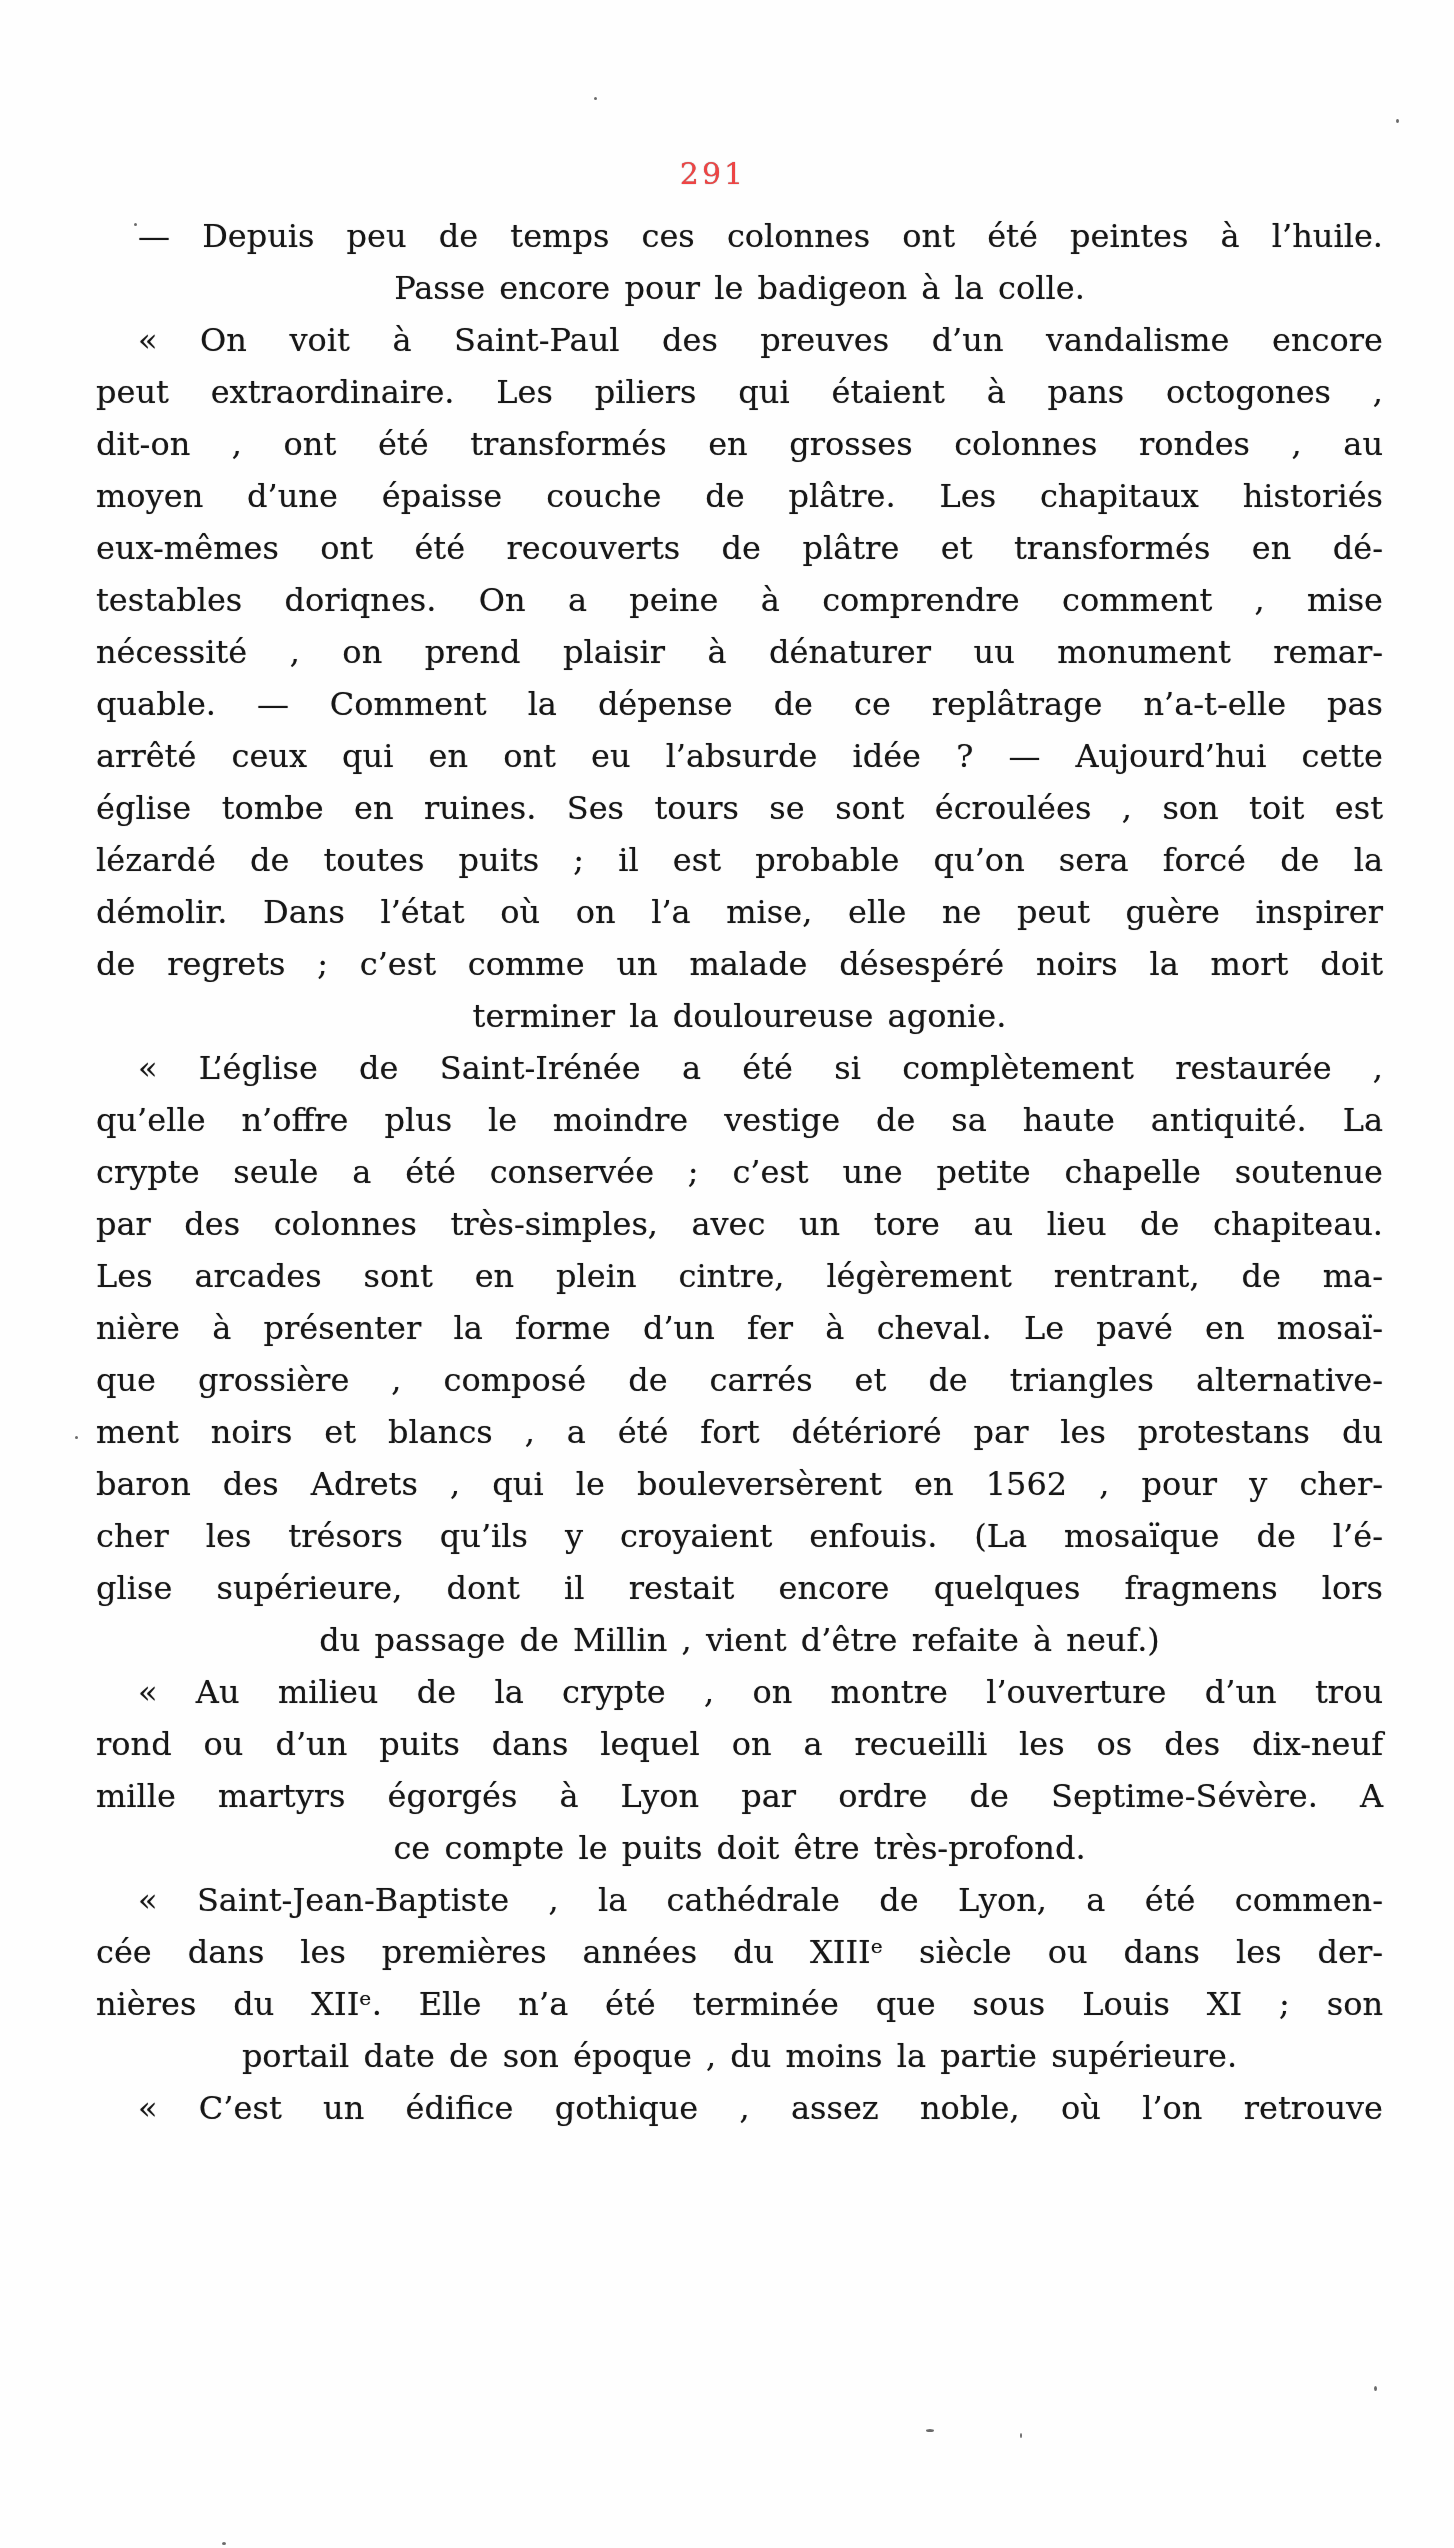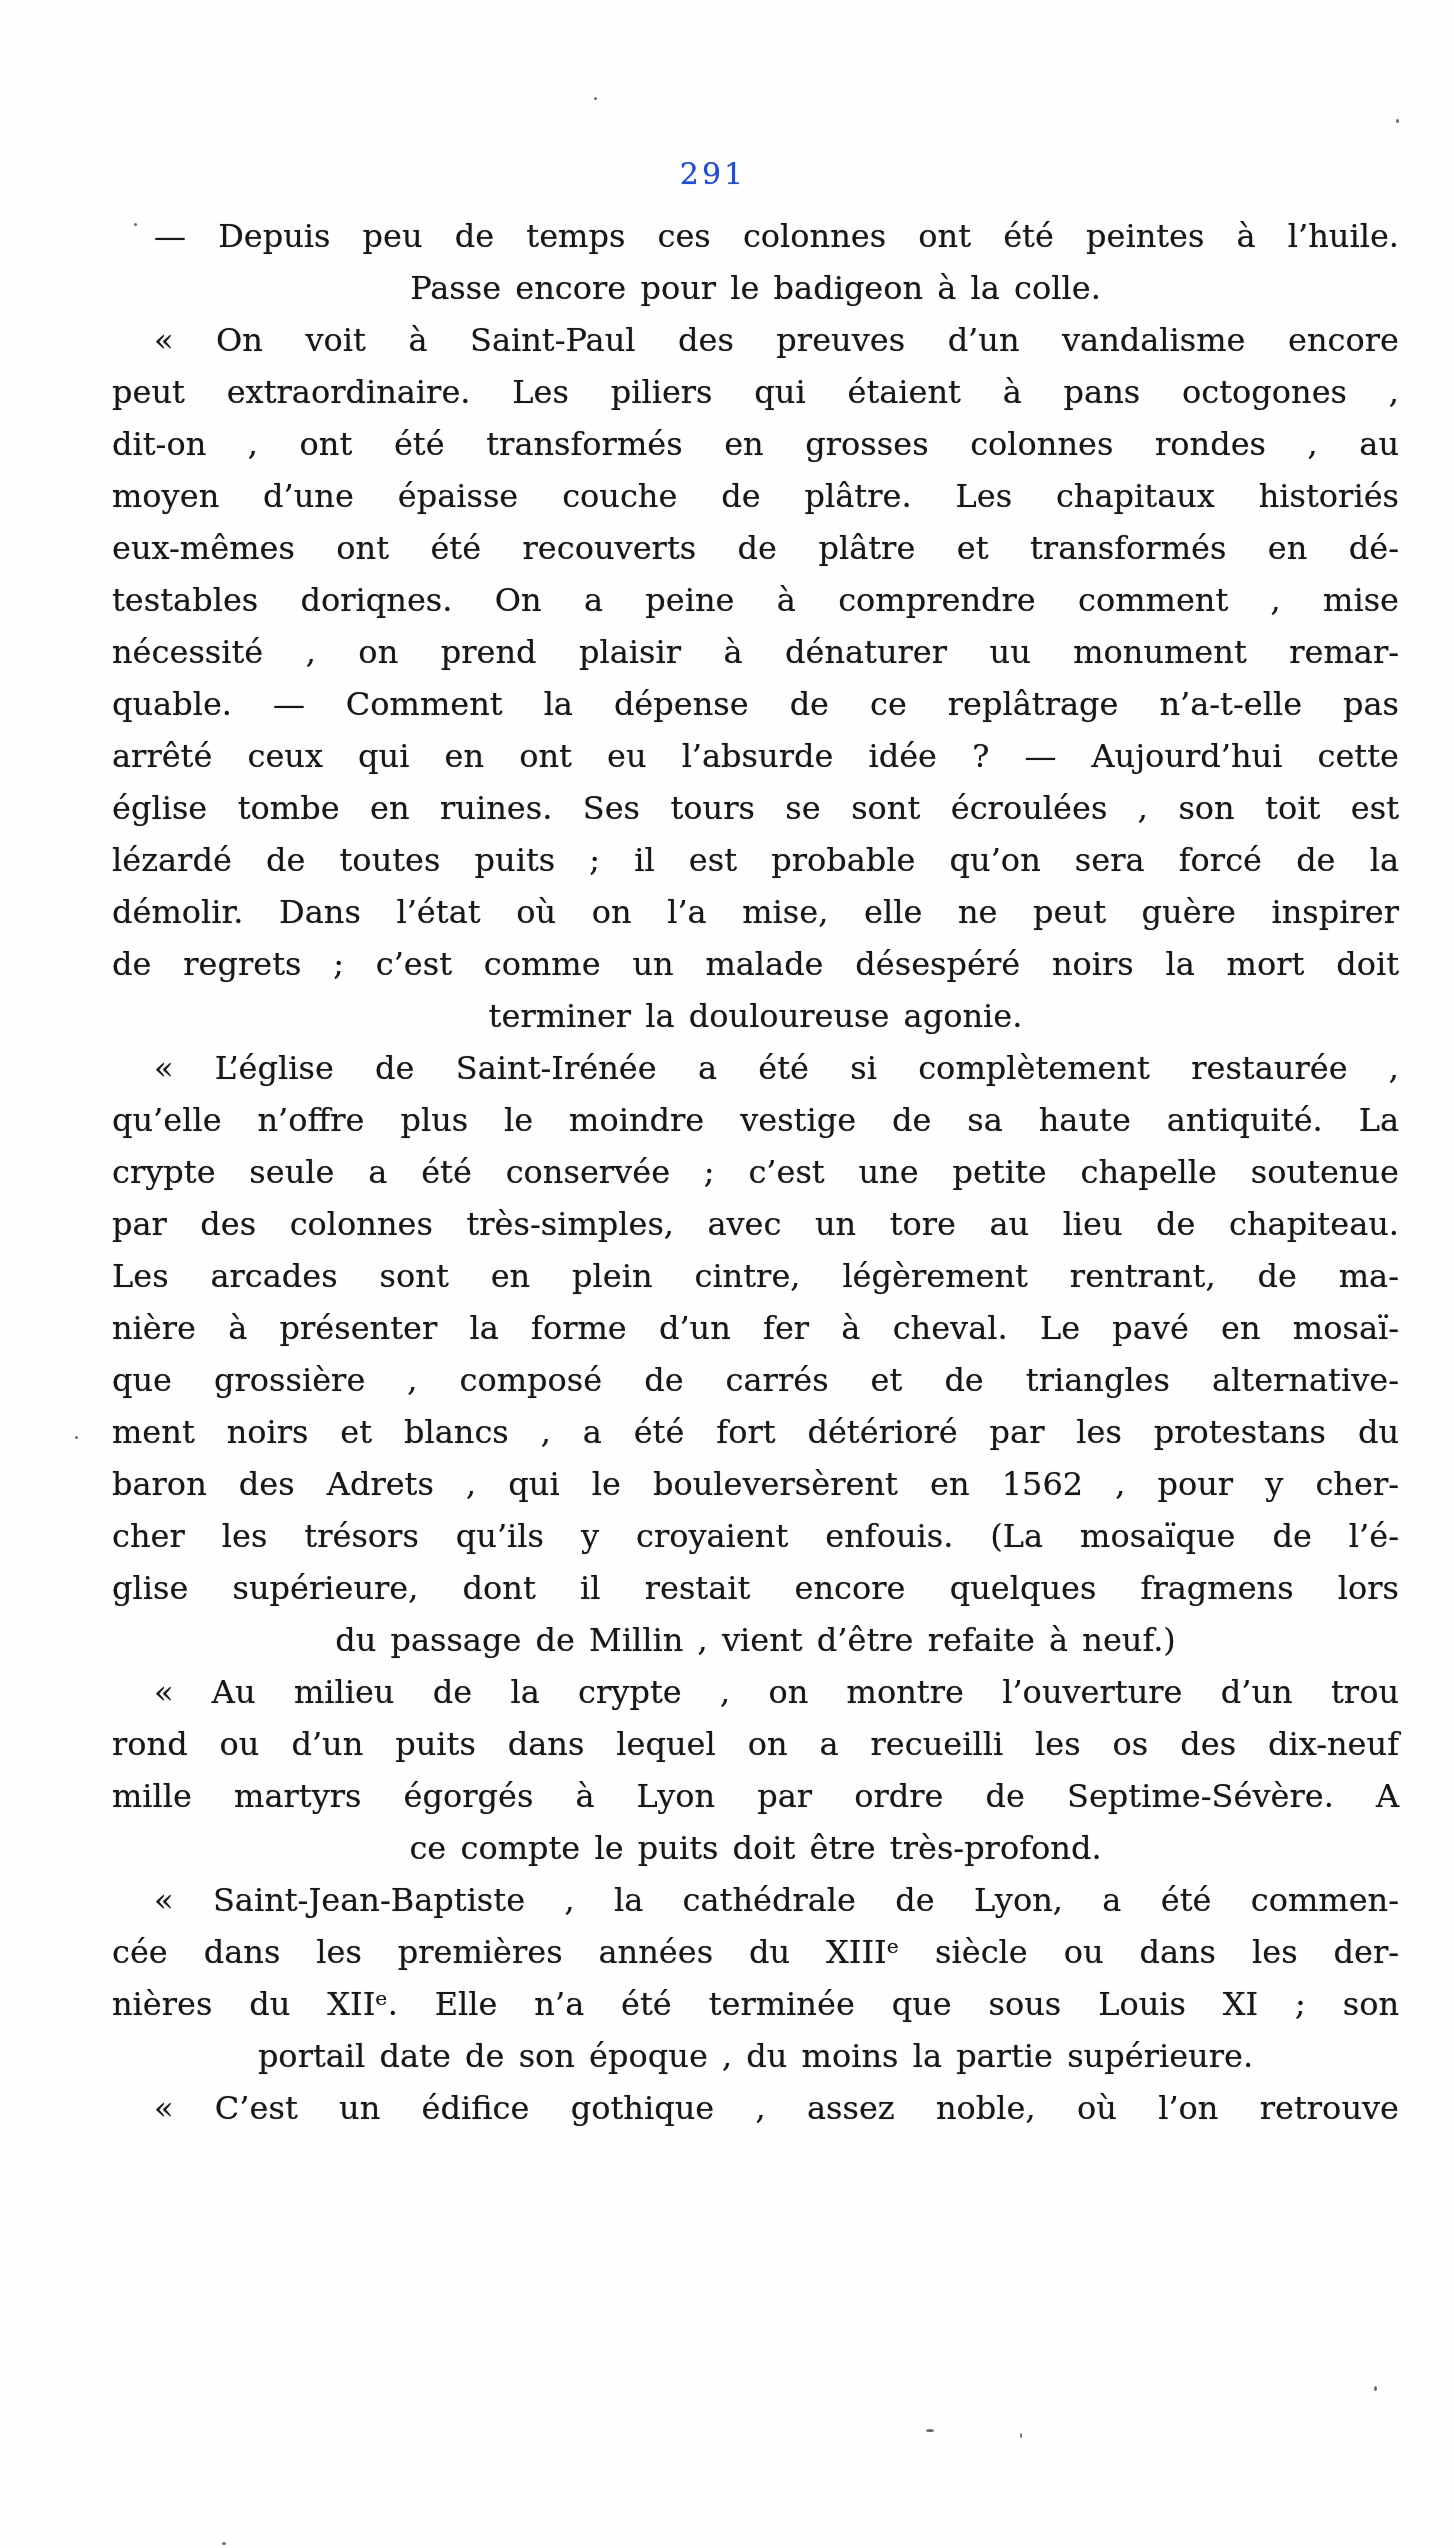--- a/index.html
+++ b/index.html
@@ -17,27 +17,27 @@
     color: #161616;
   }
   .page-number {
     position: absolute;
     top: 156px;
     left: 99px;
     width: 1228px;
     text-align: center;
     font-size: 30px;
     letter-spacing: 3px;
-    color: #1d4ed8;
+    color: #ef4444;
     text-shadow: 0 0 1px rgba(0,0,0,0.5);
   }
   .text-block {
     position: absolute;
     top: 210px;
-    left: 112px;
+    left: 96px;
     width: 1287px;
     font-size: 32px;
     color: #171717;
     text-shadow: 0 0 1px rgba(0,0,0,0.45);
   }
   .paragraph { margin: 0; }
   .line {
     height: 52px;
     line-height: 52px;
     text-align: center;

